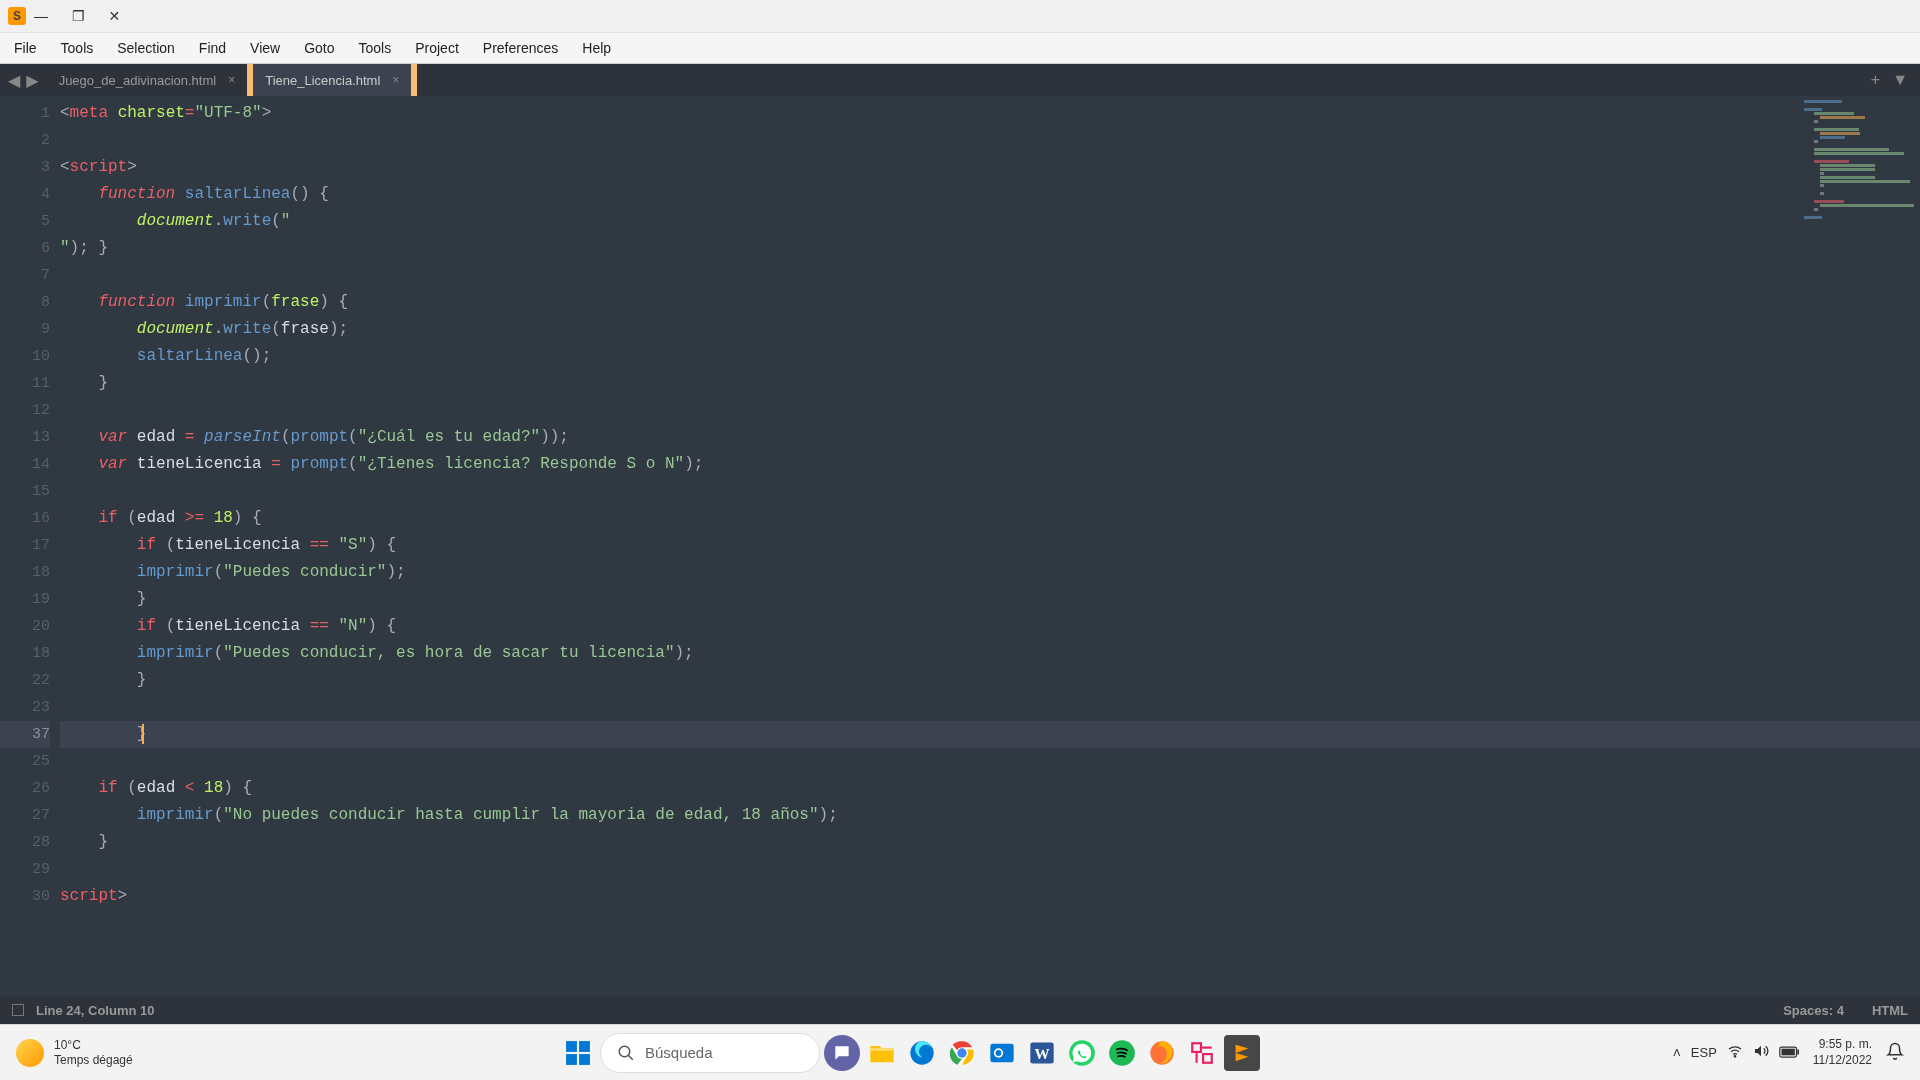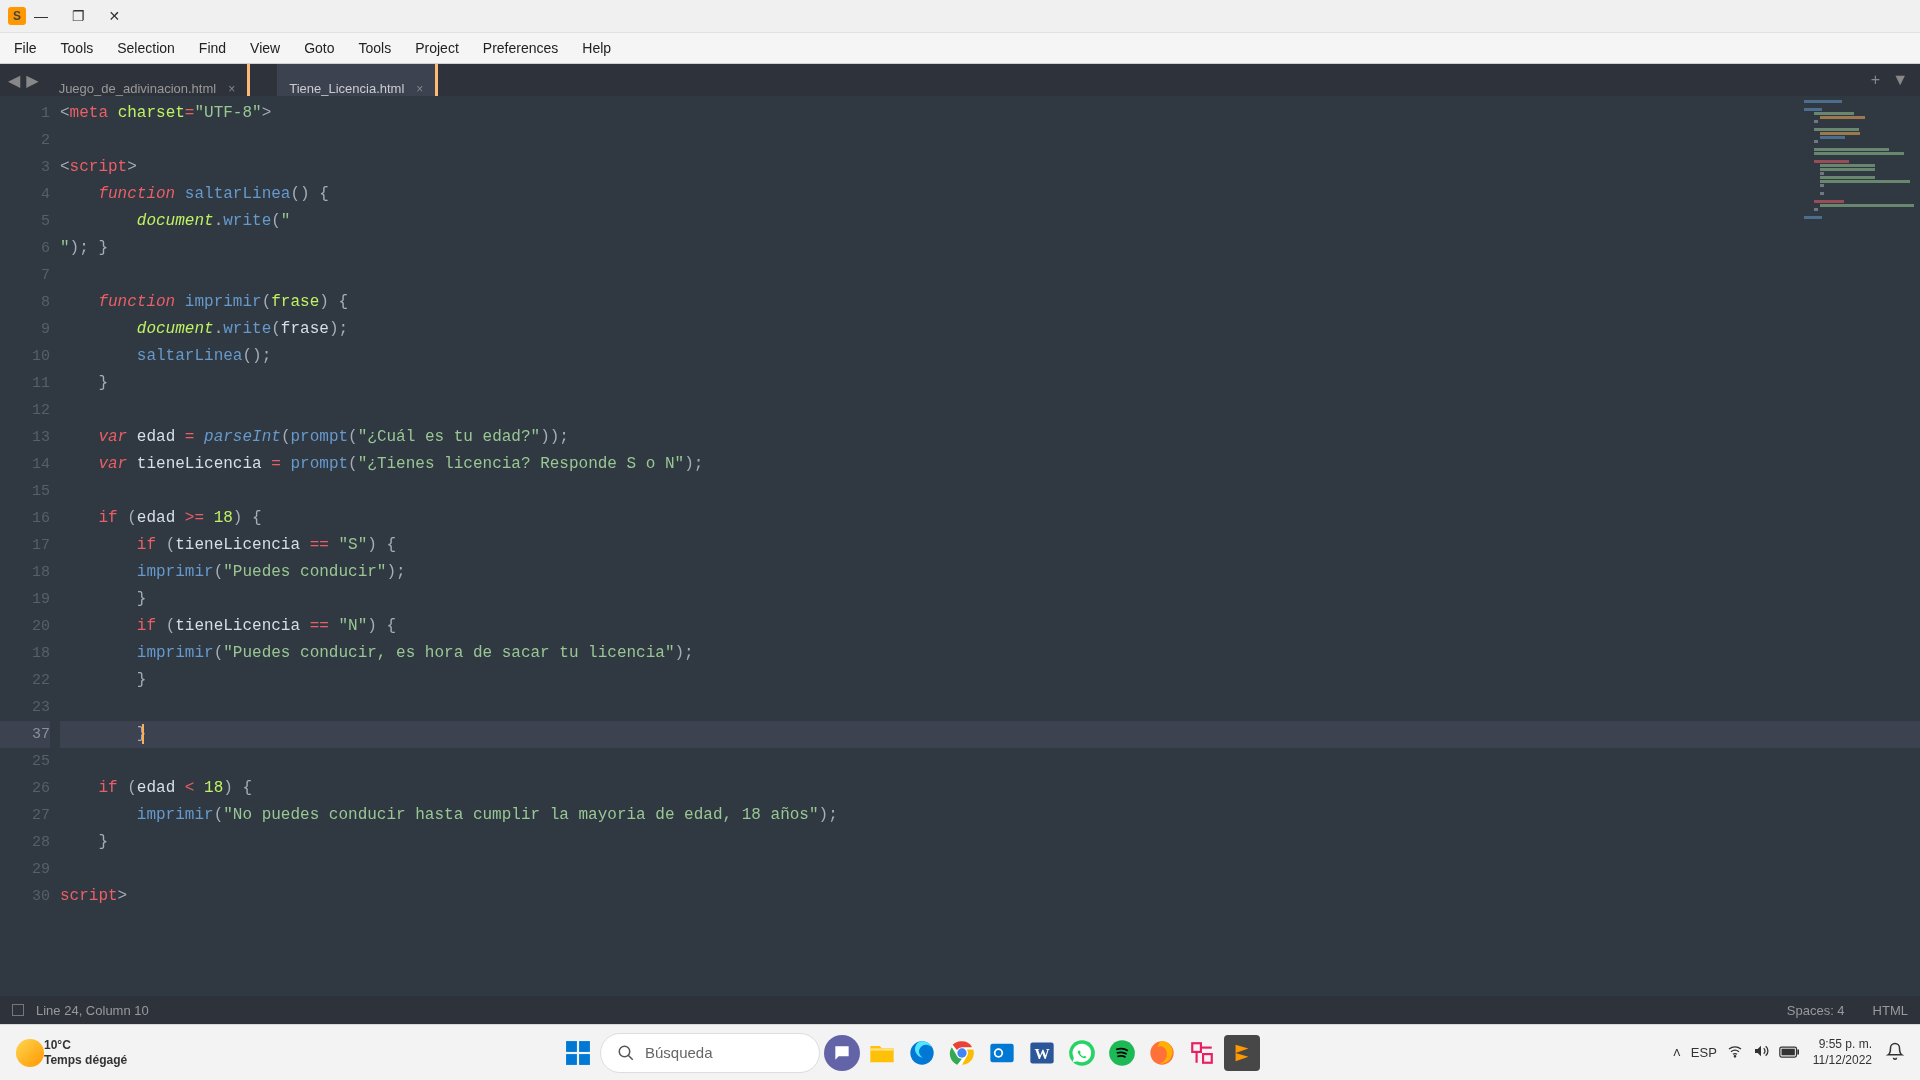--- a/index.html
+++ b/index.html
@@ -59,32 +59,31 @@
     }
     .tabbar .nav-arrows {
       display: flex;
       align-items: center;
       padding: 0 8px;
       gap: 6px;
       color: #888;
     }
     .tabbar .tab {
       display: flex;
-      align-items: flex-end;
+      align-items: center;
       padding: 0 12px;
       color: #999;
       font-size: 13px;
       gap: 12px;
-      border-right: 3px solid #fdba74;
+      border-right: 6px solid #fdba74;
       cursor: pointer;
     }
     .tabbar .tab.active {
       background: #3c4250;
       color: #ccc;
-      margin-left: 27px;
     }
     .tabbar .tab-close { color: #888; font-size: 12px; }
     .tabbar .spacer { flex: 1; }
     .tabbar .tab-actions { display: flex; align-items: center; padding: 0 12px; gap: 12px; color: #888; }
     .editor {
       flex: 1;
       display: flex;
       background: #303841;
       font-family: 'Consolas', 'Courier New', monospace;
       font-size: 16px;
@@ -137,33 +136,34 @@
     .minimap .mseg { height: 3px; }
     .statusbar {
       background: #2e333b;
       height: 28px;
       display: flex;
       align-items: center;
       padding: 0 12px;
       color: #999;
       font-size: 13px;
       gap: 16px;
+      font-weight: bold;
     }
     .statusbar .sb-left { display: flex; align-items: center; gap: 12px; flex: 1; }
     .statusbar .sb-checkbox { width: 12px; height: 12px; border: 1px solid #777; }
     .statusbar .sb-right { display: flex; gap: 28px; }
     .taskbar {
       background: #f3f3f3;
       height: 56px;
       display: flex;
       align-items: center;
       padding: 0 16px;
       border-top: 1px solid #d8d8d8;
     }
-    .tb-weather { display: flex; align-items: center; min-width: 200px; font-weight: bold; }
+    .tb-weather { display: flex; align-items: center; gap: 10px; min-width: 200px; }
     .tb-weather .moon-icon { width: 28px; height: 28px; border-radius: 50%; background: linear-gradient(135deg, #ffd54f, #ff9800); position: relative; }
     .tb-weather .w-text { display: flex; flex-direction: column; font-size: 12px; color: #333; line-height: 1.2; }
     .tb-center { flex: 1; display: flex; align-items: center; justify-content: center; gap: 4px; }
     .tb-icon { width: 36px; height: 36px; border-radius: 4px; display: flex; align-items: center; justify-content: center; font-size: 20px; cursor: pointer; }
     .tb-search {
       background: #fff;
       border-radius: 20px;
       height: 40px;
       width: 220px;
       display: flex;

